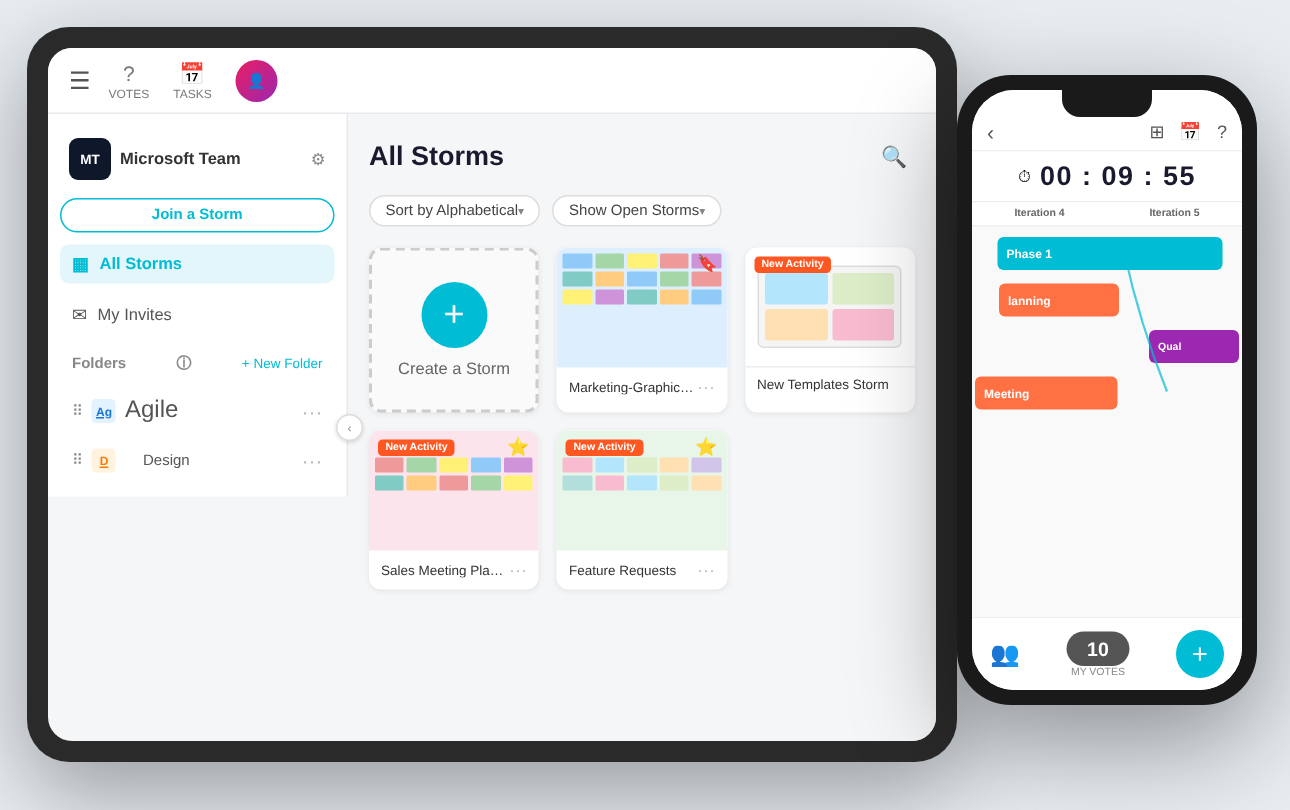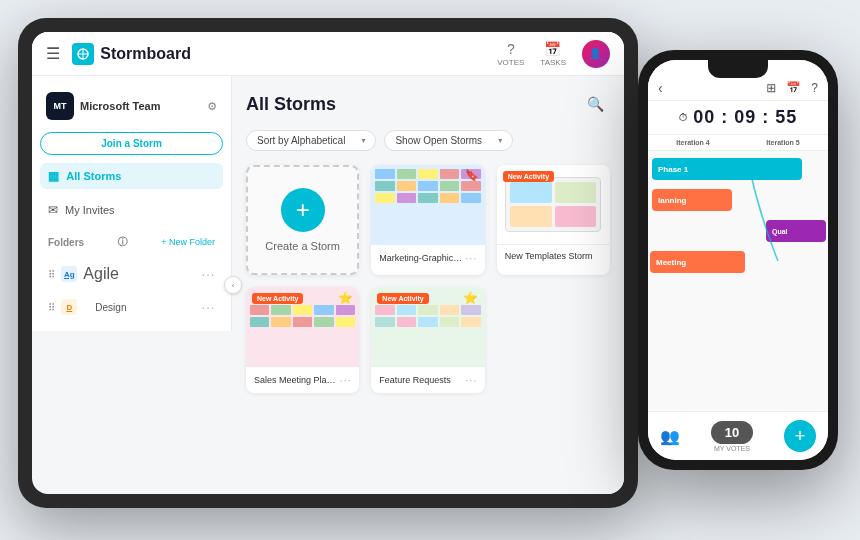--- a/index.html
+++ b/index.html
@@ -281,21 +281,21 @@
     .filter-btn {
       background: #fff;
       border: 1px solid #ddd;
       border-radius: 16px;
       padding: 4px 10px;
       font-size: 10px;
       color: #444;
       cursor: pointer;
       display: flex;
       align-items: center;
-      gap: 16px;
+      gap: 0;
     }
     .filter-btn .arrow { font-size: 8px; color: #888; }
 
     
     .storm-grid {
       display: grid;
       grid-template-columns: repeat(3, 1fr);
       gap: 12px;
     }
     .storm-card {
@@ -475,22 +475,22 @@
       position: absolute;
       height: 22px;
       border-radius: 4px;
       display: flex;
       align-items: center;
       padding: 0 6px;
       font-size: 8px;
       font-weight: 600;
       color: white;
     }
-    .phase1-bar { background: #00bcd4; left: 4px; width: 150px; }
-    .planning-bar { background: #ff7043; left: 4px; width: 80px; }
+    .phase1-bar { background: #00bcd4; left: 17px; width: 150px; }
+    .planning-bar { background: #ff7043; left: 18px; width: 80px; }
     .purple-bar { background: #9c27b0; left: 75px; width: 60px; }
     .planning2-bar { background: #ff7043; left: 2px; width: 95px; }
 
     .gantt-line {
       position: absolute;
       top: 0;
       left: 0;
       right: 0;
       bottom: 0;
       pointer-events: none;
@@ -546,30 +546,20 @@
 </head>
 <body>
 
 <div class="scene">
 
   <div class="tablet">
     <div class="tablet-screen">
 
       <div class="top-bar">
         <div class="hamburger">☰</div>
-        <div class="logo-area">
-          <div class="logo-icon">
-            <svg viewBox="0 0 14 14" fill="white">
-                <circle cx="7" cy="7" r="5" fill="none" stroke="white" stroke-width="1.5"></circle>
-                <line x1="7" y1="2" x2="7" y2="12" stroke="white" stroke-width="1"></line>
-                <line x1="2" y1="7" x2="12" y2="7" stroke="white" stroke-width="1"></line>
-              </svg>
-          </div>
-          <span class="logo-text">Stormboard</span>
-        </div>
         <div class="top-bar-actions">
           <div class="top-action">
             <div class="top-action-icon">?</div>
             <span>VOTES</span>
           </div>
           <div class="top-action">
             <div class="top-action-icon">📅</div>
             <span>TASKS</span>
           </div>
           <div class="avatar-circle">👤</div>

